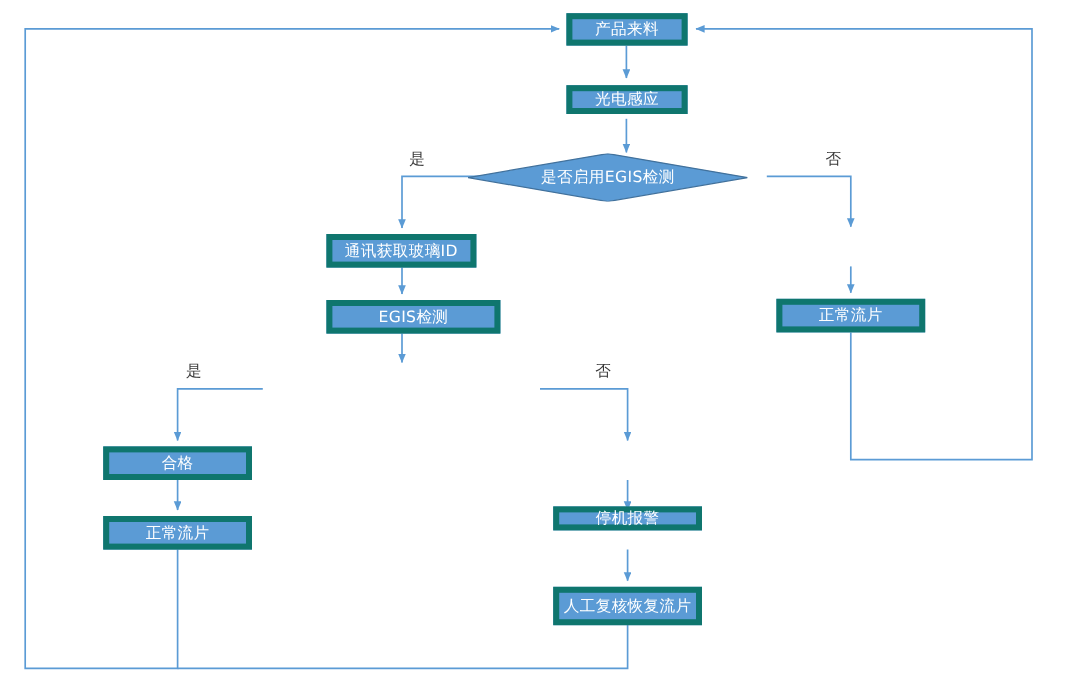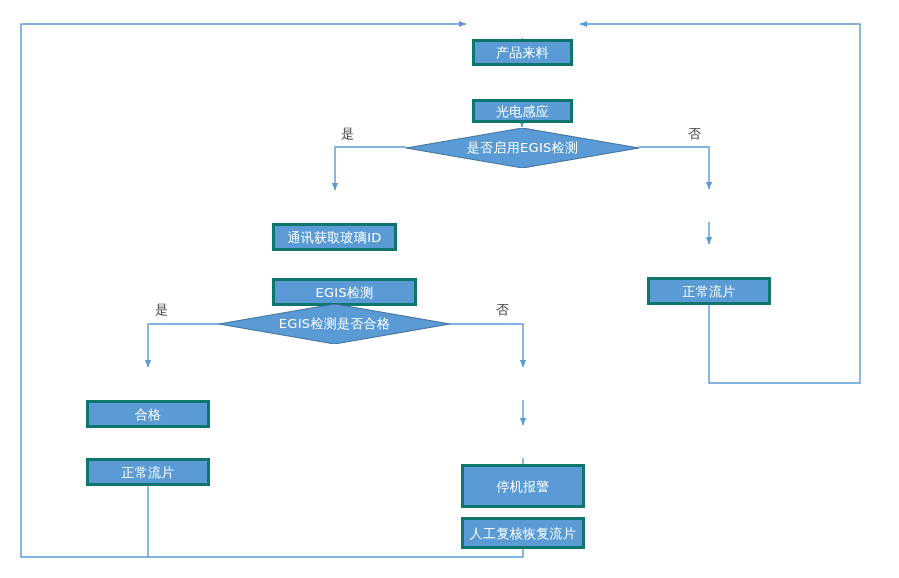--- a/index.html
+++ b/index.html
@@ -32,22 +32,21 @@
     justify-content: center;
     color: #ffffff;
     font-size: 13px;
     line-height: 1;
     letter-spacing: 0.3px;
     white-space: nowrap;
     z-index: 3;
   }
   .process {
     background: #5B9BD5;
-    border: 3px solid #0f766e;
-    margin-top: 28px;
+    border: 5px solid #0f766e;
   }
   .diamond-wrap {
     position: absolute;
     z-index: 3;
   }
   .diamond-wrap svg {
     display: block;
   }
   .diamond-label {
     position: absolute;
@@ -120,57 +119,51 @@
   </svg>
 
   <div class="node process" style="left:472px; top:11px; width:101px; height:27px;">
     <span>产品来料</span>
   </div>
 
   <div class="node process" style="left:472px; top:71px; width:101px; height:24px;">
     <span>光电感应</span>
   </div>
 
-  <div class="diamond-wrap" style="left:406px; top:128px; width:233px; height:40px;text-decoration:underline;">
+  <div class="diamond-wrap" style="left:390px; top:128px; width:233px; height:40px;text-decoration:underline;">
     <svg width="233" height="40" viewBox="0 0 233 40" xmlns="http://www.w3.org/2000/svg">
       <polygon points="116.5,0 233,20 116.5,40 0,20" fill="#5B9BD5" stroke="#41719C" stroke-width="1"></polygon>
     </svg>
     <div class="diamond-label">是否启用EGIS检测</div>
   </div>
 
   <div class="node process" style="left:272px; top:195px; width:125px; height:28px;align-items:center;">
     <span>通讯获取玻璃ID</span>
   </div>
 
   <div class="node process" style="left:272px; top:250px; width:145px; height:28px;">
     <span>EGIS检测</span>
   </div>
 
 
   <div class="node process" style="left:647px; top:249px; width:124px; height:28px;">
     <span>正常流片</span>
   </div>
 
-  <div class="diamond-wrap" style="left:219px; top:304px; width:231px; height:40px;">
-    <svg width="231" height="40" viewBox="0 0 231 40" xmlns="http://www.w3.org/2000/svg">
-      <polygon points="115.5,0 231,20 115.5,40 0,20" fill="#5B9BD5" stroke="#41719C" stroke-width="1"></polygon>
-    </svg>
-    <div class="diamond-label">EGIS检测是否合格</div>
-  </div>
 
   <div class="node process" style="left:86px; top:372px; width:124px; height:28px;">
     <span>合格</span>
   </div>
 
   <div class="node process" style="left:86px; top:430px; width:124px; height:28px;">
     <span>正常流片</span>
   </div>
 
 
-  <div class="node process" style="left:461px; top:436px; width:124px; height:44px;">
+  <div class="node process" style="left:461px; top:422px; width:124px; height:20px;">
     <span>停机报警</span>
   </div>
 
   <div class="node process" style="left:461px; top:489px; width:124px; height:32px;">
     <span>人工复核恢复流片</span>
   </div>
 
   <div class="branch-label" style="left:341px; top:127px;">是</div>
 
   <div class="branch-label" style="left:688px; top:127px;">否</div>

